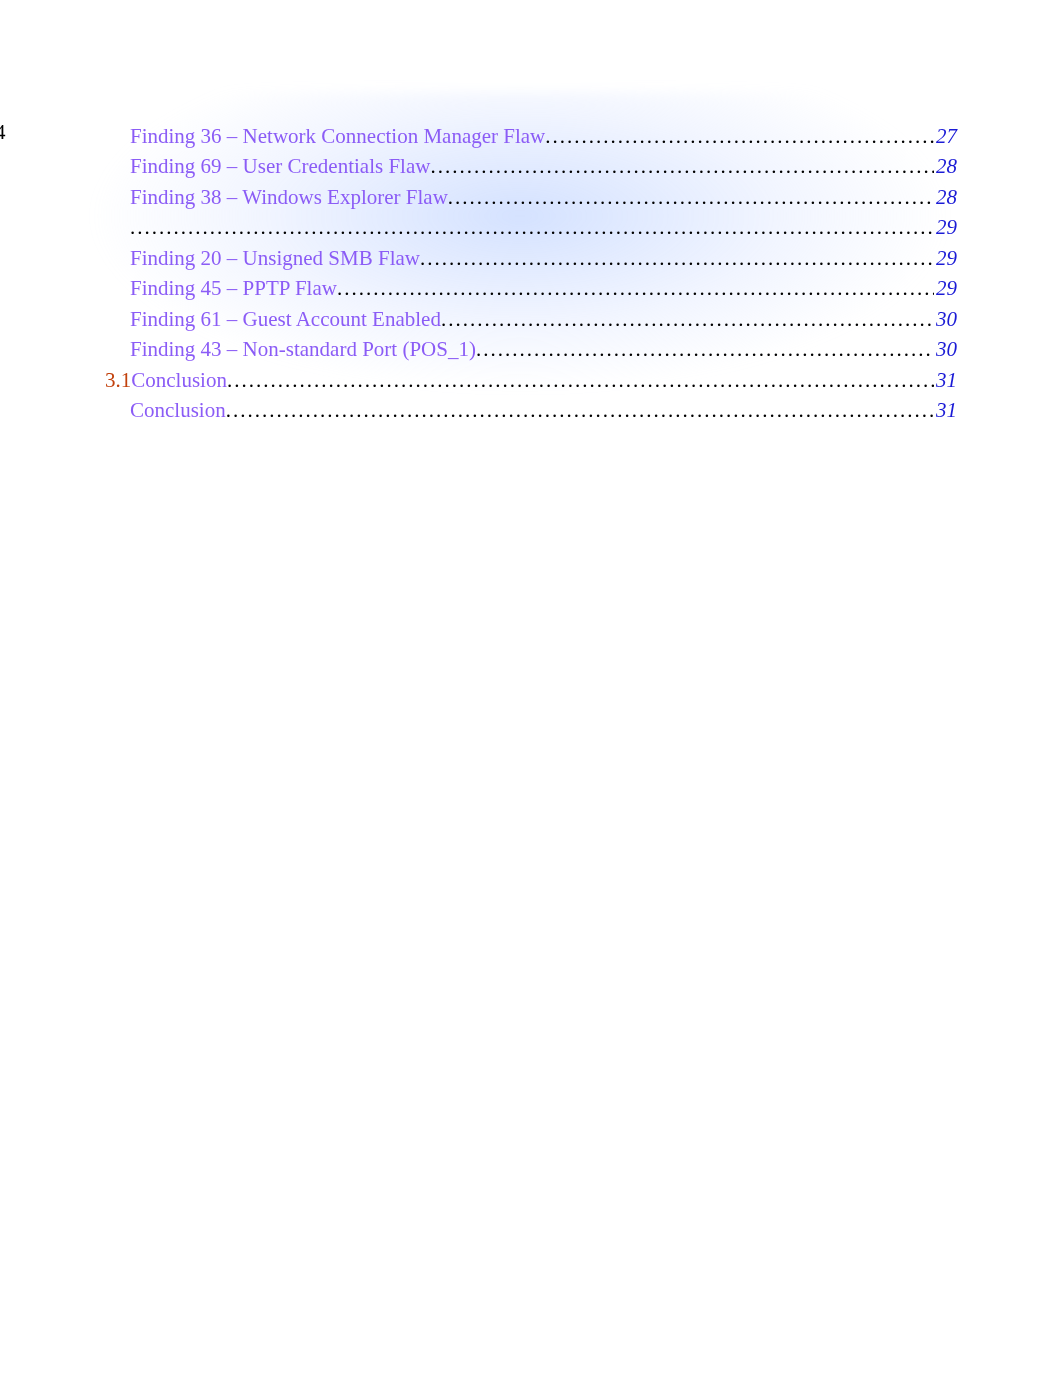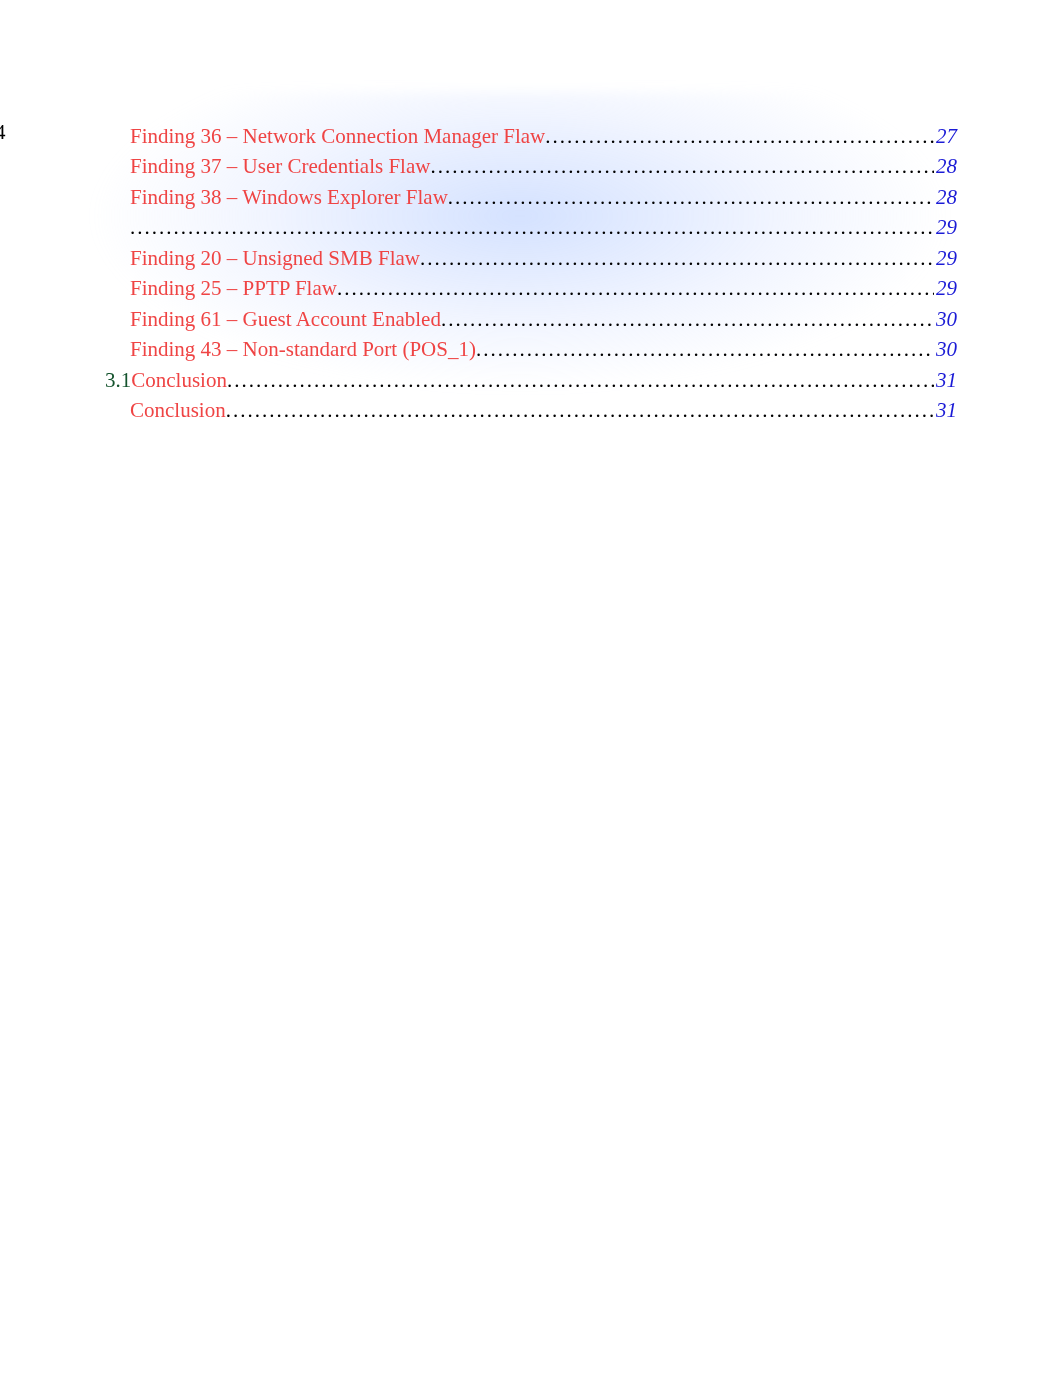--- a/index.html
+++ b/index.html
@@ -3,22 +3,22 @@
   <meta charset="utf-8">
   <style>
     * { margin: 0; padding: 0; box-sizing: border-box; }
     html, body { width: 1062px; height: 1376px; background: #fff; font-family: "Times New Roman", Times, serif; color: #000; }
     .page { position: relative; width: 1062px; height: 1376px; padding: 60px 105px 0 105px; }
     .page-number { position: absolute; top: 60px; right: 110px; font-size: 21px; }
     .toc { margin-top: 36px; font-size: 21px; line-height: 1.45; }
     .toc-row { display: flex; align-items: baseline; white-space: nowrap; }
     .indent-1 { padding-left: 25px; }
     .indent-0 { padding-left: 0; }
-    .prefix { color: #14532d; }
-    .link { color: #ef4444; }
+    .prefix { color: #c2410c; }
+    .link { color: #8b5cf6; }
     .dots { flex: 1 1 auto; overflow: hidden; color: #000; letter-spacing: 2px; }
     .dots::after { content: "................................................................................................................................................................................................................................................"; }
     .pgnum { color: #1b1bd6; padding-left: 2px; font-style: italic; }
     .glow {
       position: absolute;
       left: 80px;
       top: 92px;
       width: 880px;
       height: 310px;
       pointer-events: none;
@@ -34,40 +34,40 @@
 <div class="page">
   <div class="glow"></div>
   <div class="page-number">4</div>
   <div class="toc" id="toc">
       <div class="toc-row indent-1">
         <span class="link">Finding 36 – Network Connection Manager Flaw</span>
         <span class="dots"></span>
         <span class="pgnum">27</span>
       </div>
       <div class="toc-row indent-1">
-        <span class="link">Finding 37 – User Credentials Flaw</span>
+        <span class="link">Finding 69 – User Credentials Flaw</span>
         <span class="dots"></span>
         <span class="pgnum">28</span>
       </div>
       <div class="toc-row indent-1">
         <span class="link">Finding 38 – Windows Explorer Flaw</span>
         <span class="dots"></span>
         <span class="pgnum">28</span>
       </div>
       <div class="toc-row indent-1">
         <span class="dots"></span>
         <span class="pgnum">29</span>
       </div>
       <div class="toc-row indent-1">
         <span class="link">Finding 20 – Unsigned SMB Flaw</span>
         <span class="dots"></span>
         <span class="pgnum">29</span>
       </div>
       <div class="toc-row indent-1">
-        <span class="link">Finding 25 – PPTP Flaw</span>
+        <span class="link">Finding 45 – PPTP Flaw</span>
         <span class="dots"></span>
         <span class="pgnum">29</span>
       </div>
       <div class="toc-row indent-1">
         <span class="link">Finding 61 – Guest Account Enabled</span>
         <span class="dots"></span>
         <span class="pgnum">30</span>
       </div>
       <div class="toc-row indent-1">
         <span class="link">Finding 43 – Non-standard Port (POS_1)</span>

